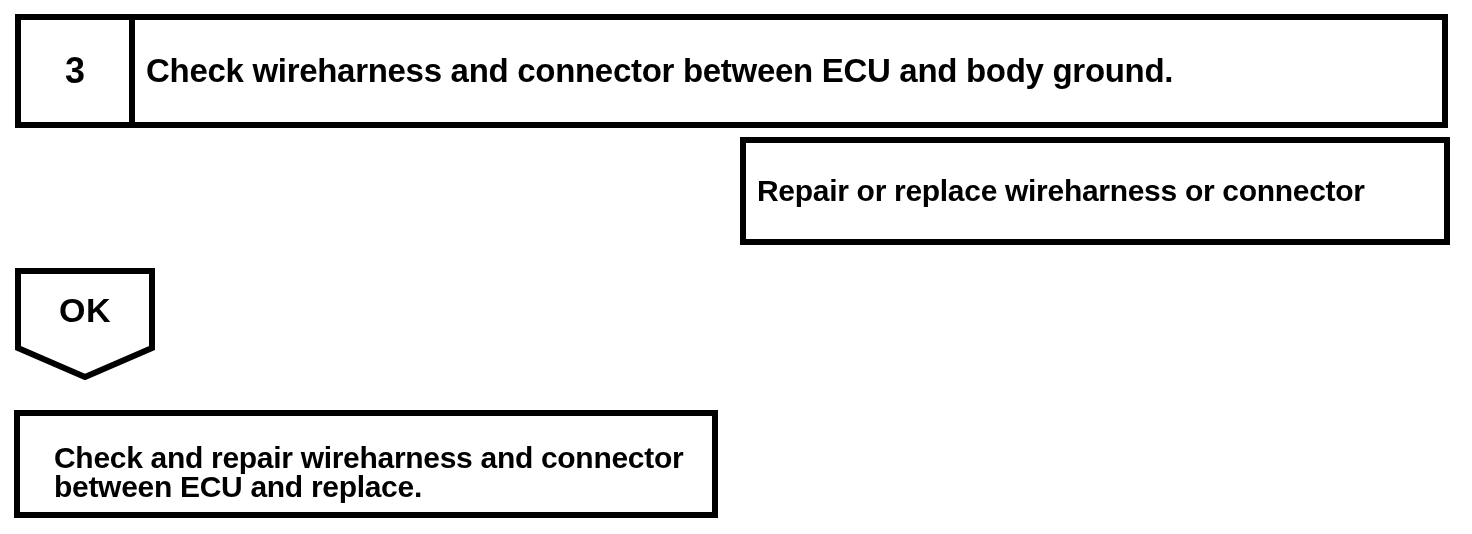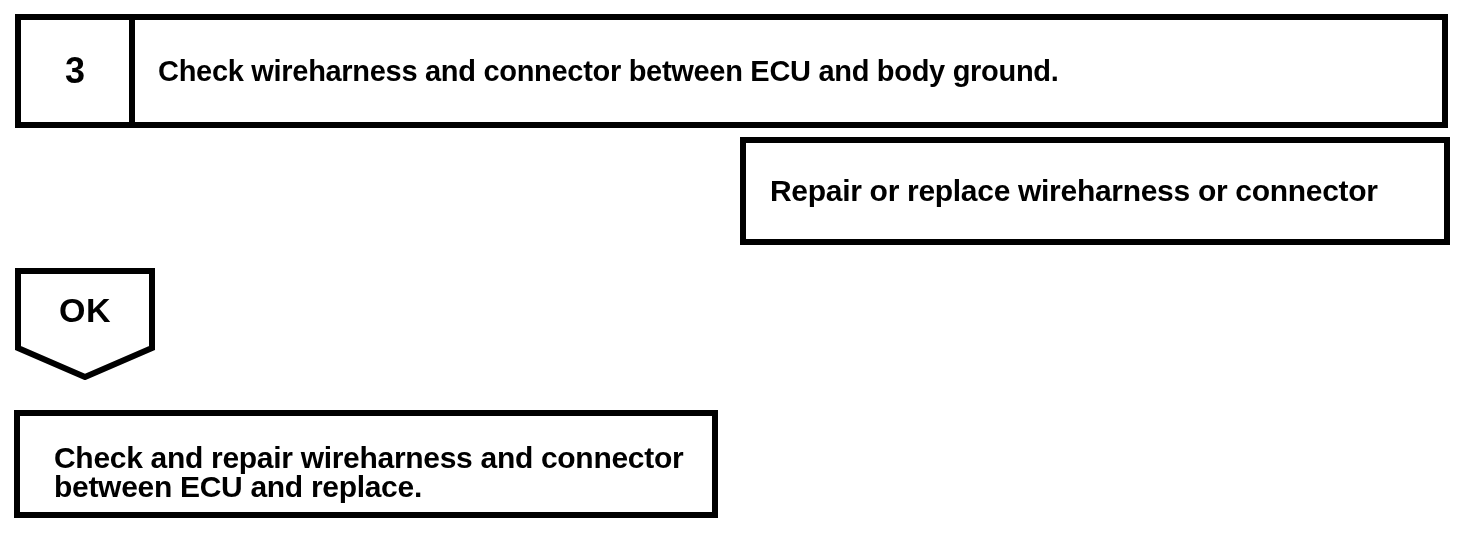--- a/index.html
+++ b/index.html
@@ -32,22 +32,22 @@
     width: 114px;
     height: 100%;
     border-right: 6px solid #000000;
     display: flex;
     align-items: center;
     justify-content: center;
     font-size: 36px;
   }
   .step-instruction {
     flex: 1;
-    padding-left: 23px;
-    font-size: 29px;
+    padding-left: 11px;
+    font-size: 33px;
     letter-spacing: -0.3px;
     white-space: nowrap;
   }
   
   .connector {
     position: absolute;
   }
   .connector svg { position: absolute; left: 0; top: 0; display: block; }
   .connector-label {
     position: absolute;
@@ -59,21 +59,21 @@
   }
   .ng-connector { left: 612px; top: 137px; width: 124px; height: 114px; }
   .ng-connector .connector-label { left: 0; top: 0; width: 104px; height: 114px; }
   .ok-connector { left: 15px; top: 268px; width: 140px; height: 112px; text-align: right; }
   .ok-connector .connector-label { left: 0; top: 0; width: 140px; height: 84px; }
   
   .ng-result-box {
     left: 740px; top: 137px;
     width: 710px; height: 108px;
     font-size: 30px;
-    padding-left: 24px;
+    padding-left: 11px;
     letter-spacing: -0.3px;
     white-space: nowrap;
   }
   
   .ok-result-box {
     left: 14px; top: 410px;
     width: 704px; height: 108px;
     display: block;
     padding: 27px 0 0 34px;
     font-size: 30px;

